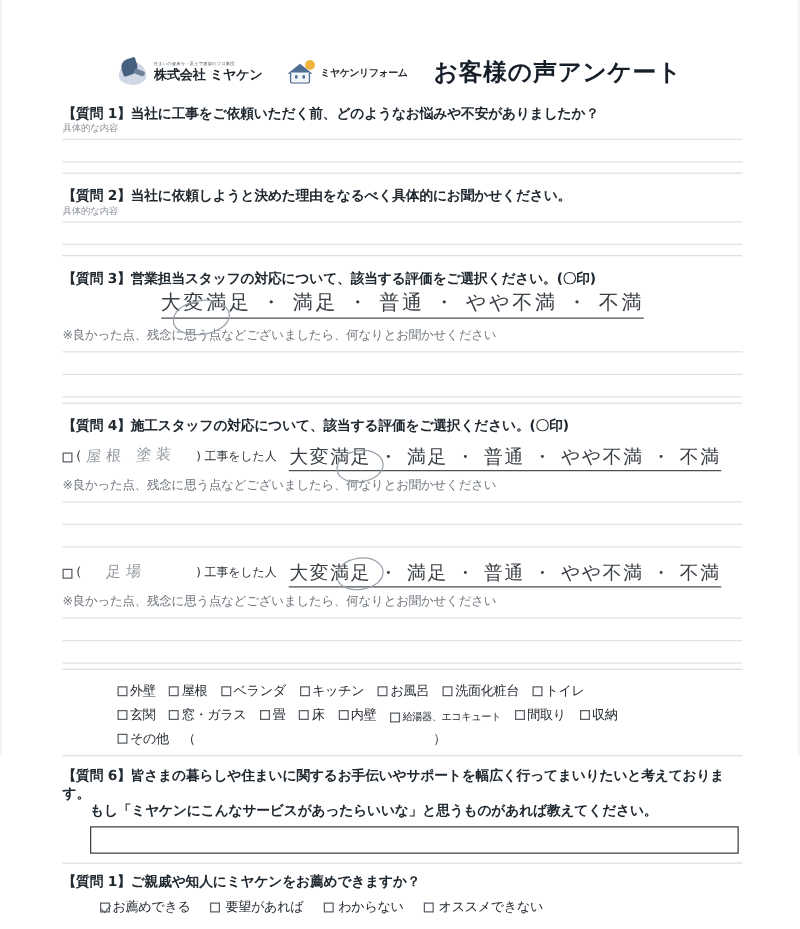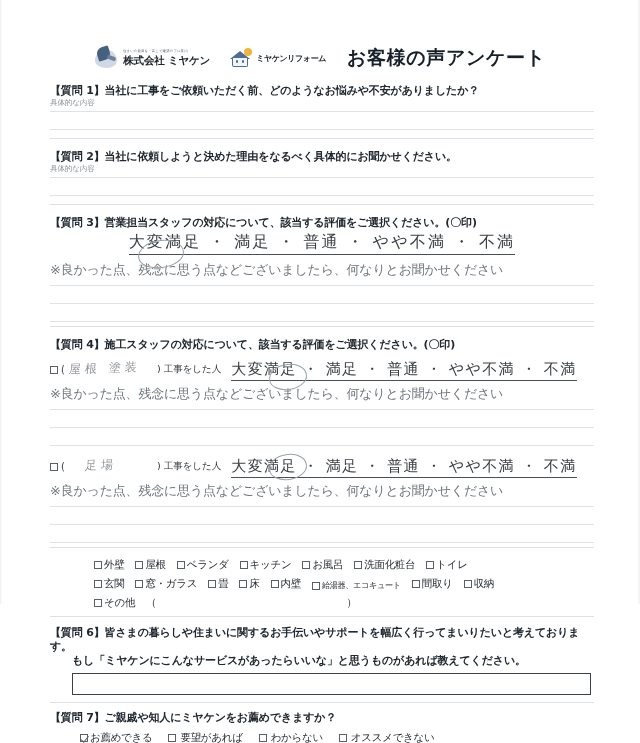--- a/index.html
+++ b/index.html
@@ -181,21 +181,21 @@
     line-height: 1.25;
   }
   .qtitle.wrap { white-space: normal; }
   .hint {
     font-size: 7.5px;
     color: #8b9199;
     margin-top: 0;
     letter-spacing: -.1px;
   }
   .note {
-    font-size: 13px;
+    font-size: 10px;
     color: #6f767e;
     letter-spacing: -.2px;
     margin-top: 3px;
   }
   .rules { margin-top: 3px; }
   .rule {
     height: 1px;
     background: #dfe2e6;
     margin-bottom: 17px;
   }
@@ -520,21 +520,21 @@
     <div class="divider" style="margin-top:6px;"></div>
 
     <div class="qblock" style="margin-top:9px;">
       <div class="qtitle wrap">【質問 6】皆さまの暮らしや住まいに関するお手伝いやサポートを幅広く行ってまいりたいと考えております。</div>
       <div class="qtitle wrap" style="margin-left:22px;">もし「ミヤケンにこんなサービスがあったらいいな」と思うものがあれば教えてください。</div>
       <div class="answerbox"></div>
     </div>
     <div class="divider" style="margin-top:7px;"></div>
 
     <div class="qblock" style="margin-top:8px;">
-      <div class="qtitle">【質問 7】ご親戚や知人にミヤケンをお薦めできますか？</div>
+      <div class="qtitle">【質問 1】ご親戚や知人にミヤケンをお薦めできますか？</div>
       <div class="q7-opts">
         <span class="opt">
           <span class="cbox checked"></span>
           <span class="lbl">お薦めできる</span>
         </span>
         <span class="opt">
           <span class="cbox" style="margin-right:4px;"></span>
           <span class="lbl">要望があれば</span>
         </span>
         <span class="opt">

